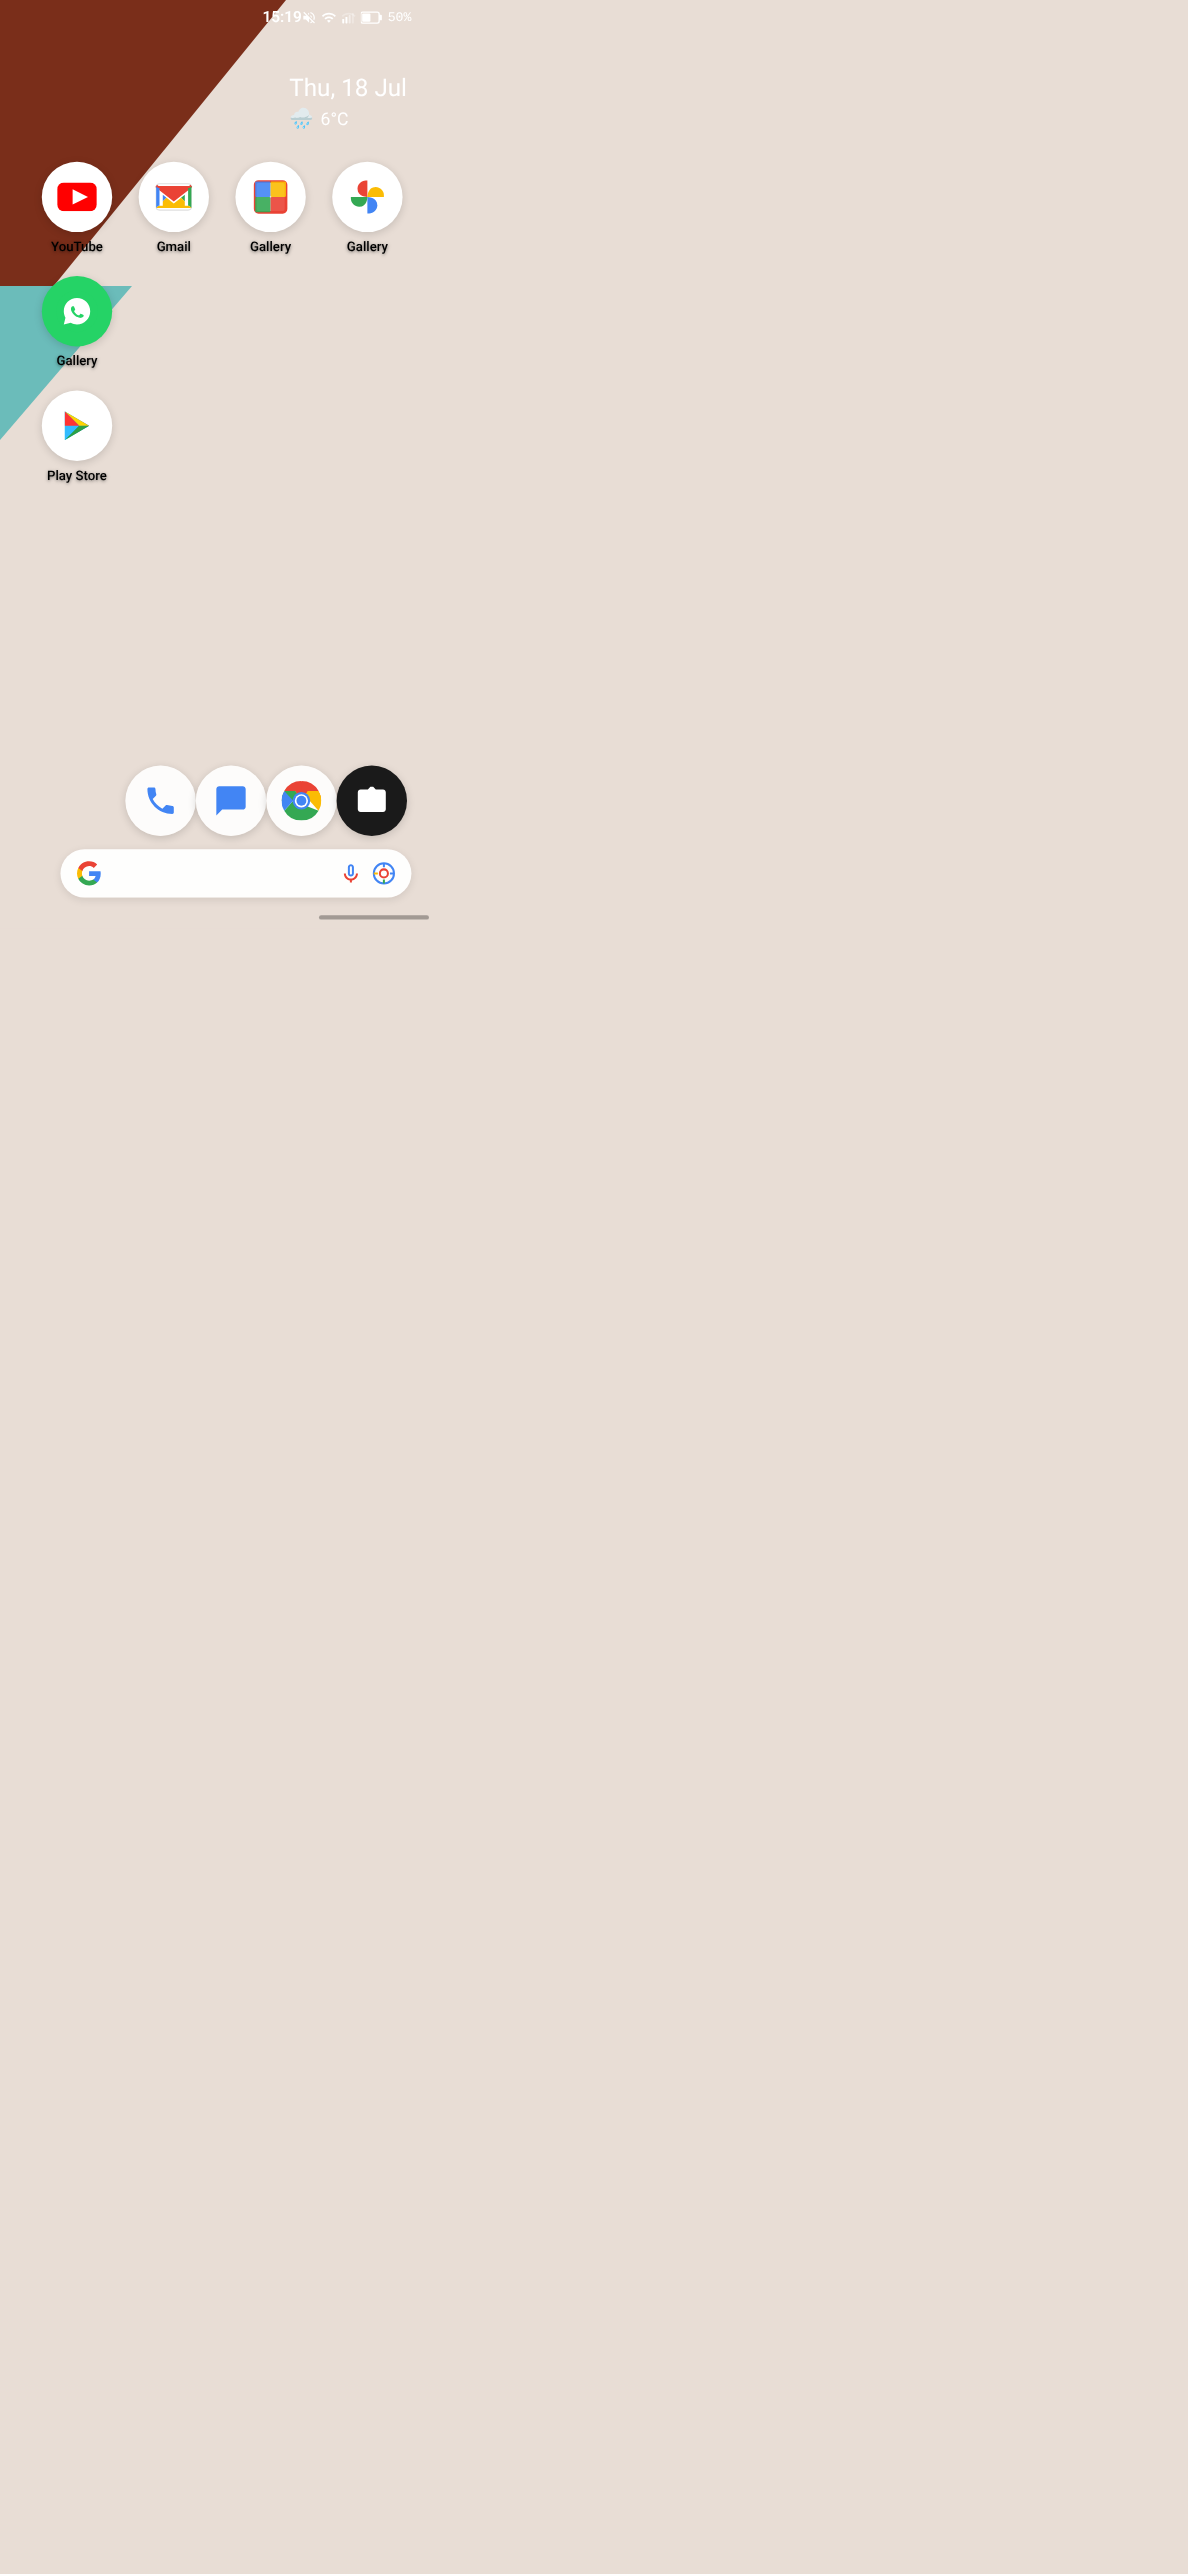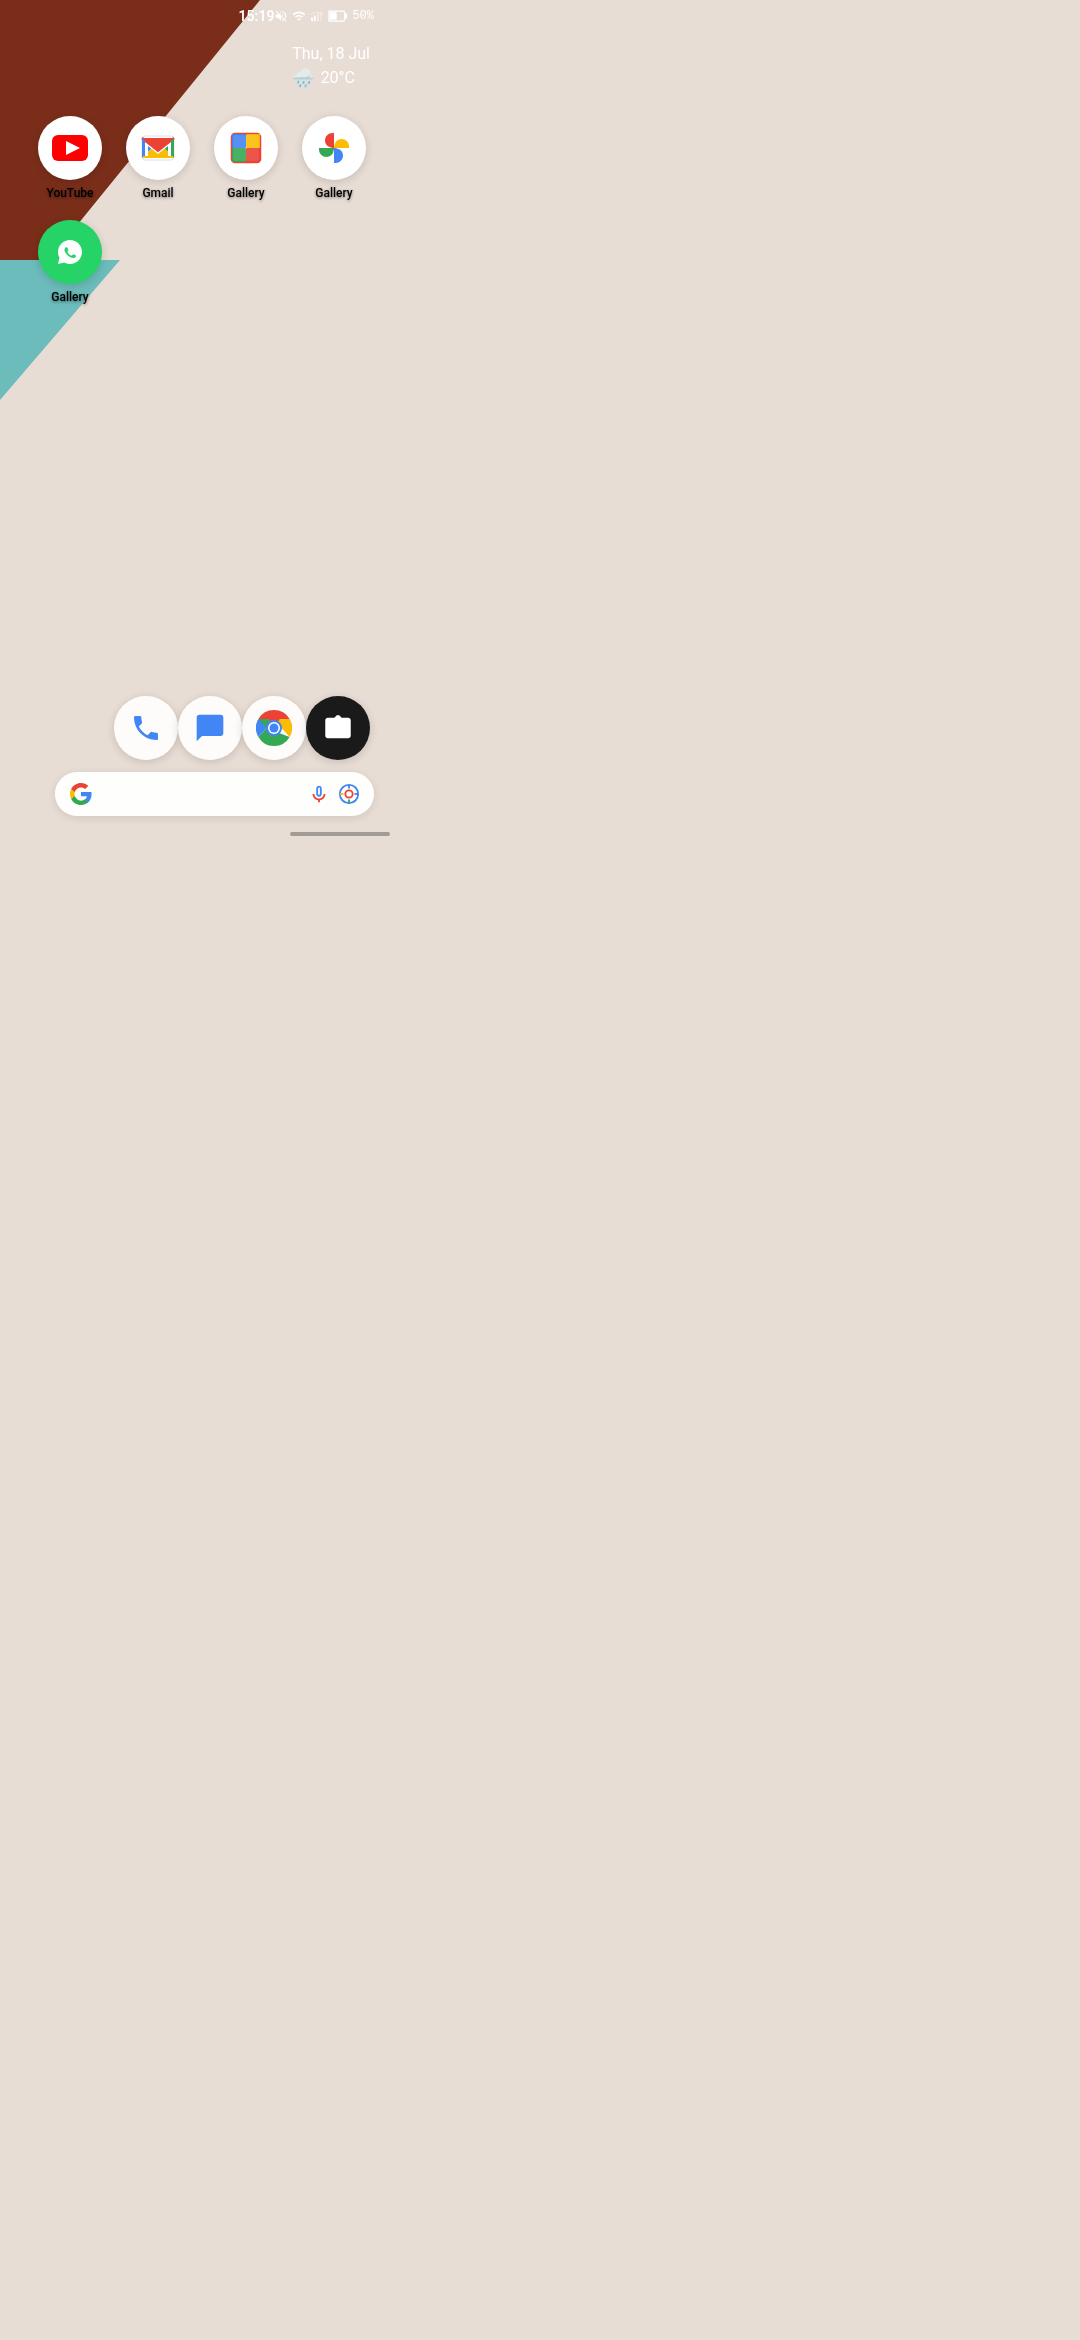--- a/index.html
+++ b/index.html
@@ -82,23 +82,24 @@
       font-family: Liberation Mono, monospace;
     }
 
     
     .date-widget {
       padding: 16px 20px 8px;
       color: white;
     }
 
     .date-text {
-      font-size: 16px;
+      font-size: 22px;
       font-weight: 400;
       margin-bottom: 4px;
+      margin-top: 24px;
     }
 
     .weather {
       display: flex;
       align-items: center;
       gap: 6px;
       font-size: 16px;
     }
 
     
@@ -242,21 +243,21 @@
         <rect x="1.5" y="2.5" width="9" height="9" rx="1" fill="white"></rect>
       </svg>
       <span style="font-size:12px;">50%</span>
     </div>
   </div>
 
   <div class="date-widget">
     <div class="date-text">Thu, 18 Jul</div>
     <div class="weather">
       <span style="font-size:18px;">🌧️</span>
-      <span>20°C</span>
+      <span>6°C</span>
     </div>
   </div>
 
   <div class="app-grid">
 
     <div class="app-row">
 
       <div class="app-icon">
         <div class="app-icon-circle">
           <svg width="36" height="26" viewBox="0 0 36 26">
@@ -318,20 +319,42 @@
         <div class="app-icon-circle" style="background:#25D366;">
           <svg width="38" height="38" viewBox="0 0 38 38">
             <circle cx="19" cy="19" r="19" fill="#25D366"></circle>
             <path d="M19 7C12.37 7 7 12.37 7 19c0 2.12.55 4.11 1.51 5.83L7 31l6.37-1.49C15.04 30.46 16.98 31 19 31c6.63 0 12-5.37 12-12S25.63 7 19 7zm5.94 16.58c-.25.7-1.47 1.34-2.03 1.39-.52.05-1.01.24-3.41-.71-2.87-1.14-4.72-4.09-4.86-4.28-.14-.19-1.15-1.53-1.15-2.92s.73-2.07.99-2.35c.25-.28.55-.35.74-.35.18 0 .37.001.53.008.17.008.4-.065.63.48.25.58.84 2.06.91 2.21.08.15.13.32.03.51-.1.19-.15.31-.29.48-.15.17-.31.38-.44.51-.15.14-.3.29-.13.58.17.28.75 1.24 1.62 2.01 1.11 1 2.05 1.31 2.34 1.46.28.15.45.12.61-.07.17-.2.72-.84.91-1.13.19-.29.38-.24.64-.14.26.1 1.64.77 1.92.91.28.14.47.21.54.33.07.12.07.69-.18 1.39z" fill="white"></path>
           </svg>
         </div>
         <span class="app-label">Gallery</span>
       </div>
     </div>
 
+    <div class="app-row">
+      <div class="app-icon">
+        <div class="app-icon-circle">
+          <svg width="36" height="36" viewBox="0 0 36 36">
+
+            <path d="M7 5 L29 18 L7 31 Z" fill="url(#ps-grad)"></path>
+            <defs>
+              <linearGradient id="ps-grad" x1="0%" y1="0%" x2="100%" y2="0%">
+                <stop offset="0%" style="stop-color:#00C6FF"></stop>
+                <stop offset="100%" style="stop-color:#0063B2"></stop>
+              </linearGradient>
+            </defs>
+
+            <path d="M7 5 L7 31 L20 18 Z" fill="#32BBFF"></path>
+            <path d="M20 18 L7 31 L29 18 Z" fill="#2EA043"></path>
+            <path d="M7 5 L29 18 L20 18 Z" fill="#FFD400"></path>
+            <path d="M7 5 L20 18 L7 18 Z" fill="#FF3333"></path>
+          </svg>
+        </div>
+        <span class="app-label">Play Store</span>
+      </div>
+    </div>
   </div>
 
   <div class="dock">
 
     <div class="dock-icon">
       <div class="dock-icon-circle">
         <svg width="32" height="32" viewBox="0 0 24 24" fill="#4285F4">
           <path d="M6.62 10.79c1.44 2.83 3.76 5.14 6.59 6.59l2.2-2.2c.27-.27.67-.36 1.02-.24 1.12.37 2.33.57 3.57.57.55 0 1 .45 1 1V20c0 .55-.45 1-1 1-9.39 0-17-7.61-17-17 0-.55.45-1 1-1h3.5c.55 0 1 .45 1 1 0 1.25.2 2.45.57 3.57.11.35.03.74-.25 1.02l-2.2 2.2z"></path>
         </svg>
       </div>

